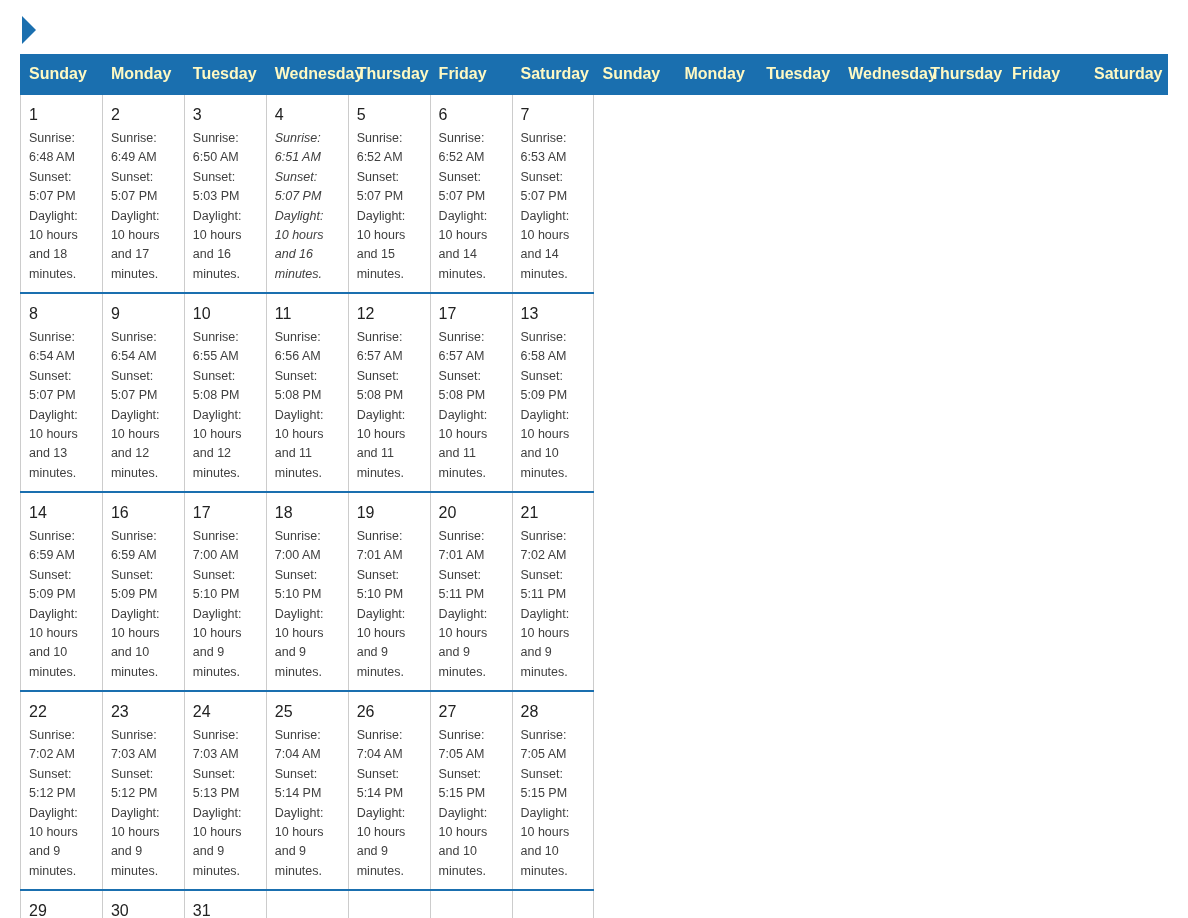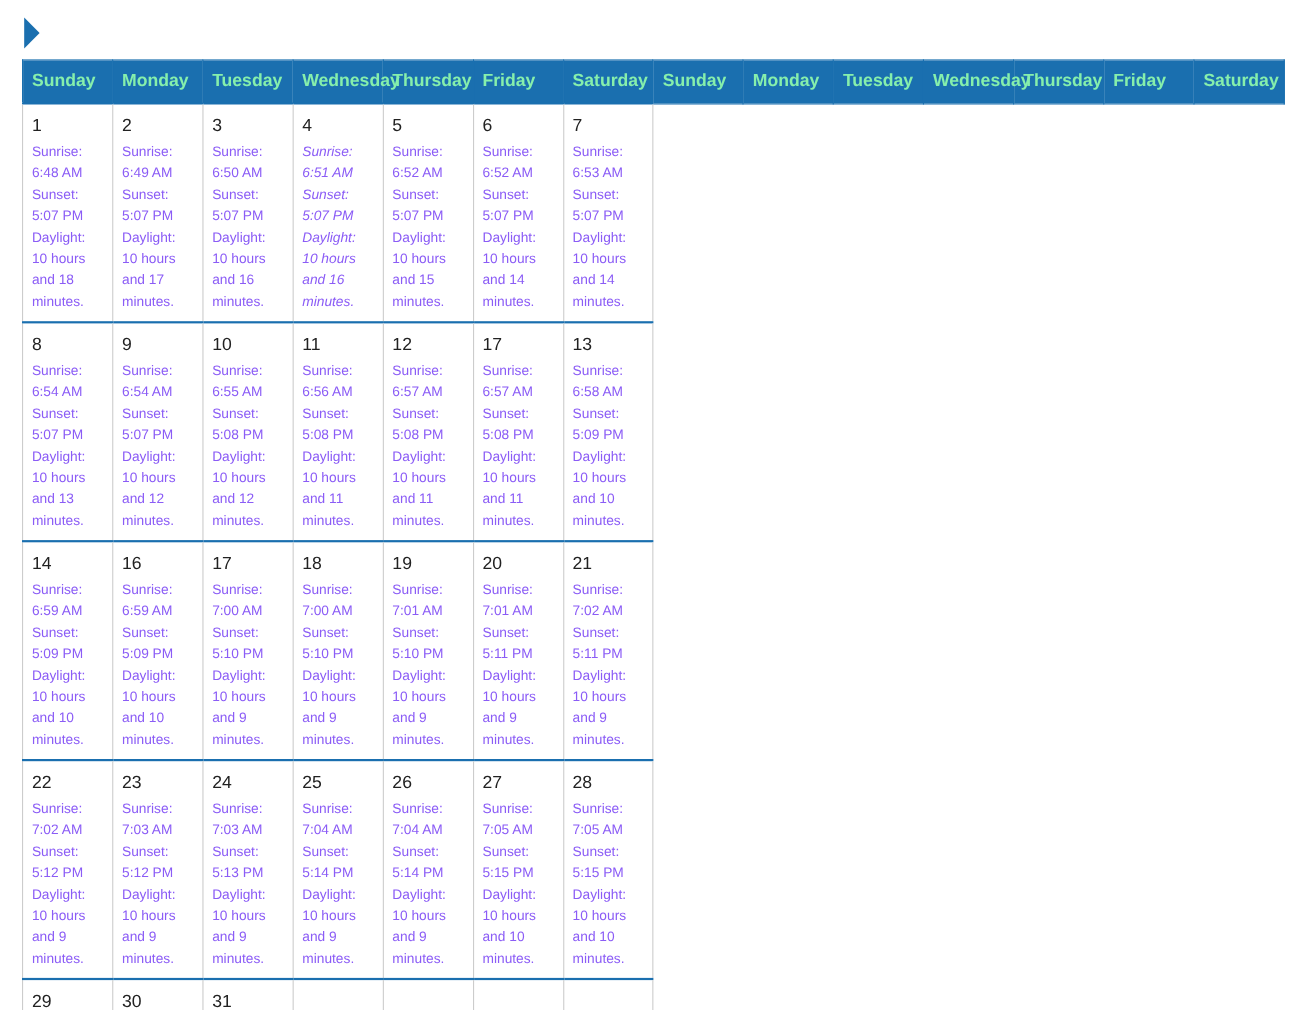--- a/index.html
+++ b/index.html
@@ -61,21 +61,21 @@
       color: #444;
       margin-top: 4px;
     }
     table {
       width: 100%;
       border-collapse: collapse;
       table-layout: fixed;
     }
     th {
       background-color: #1a6faf;
-      color: #86efac;
+      color: #fef9c3;
       font-size: 16px;
       font-weight: bold;
       padding: 10px 8px;
       text-align: left;
       border: 1px solid #1a6faf;
     }
     td {
       vertical-align: top;
       padding: 8px;
       border: 1px solid #ccc;
@@ -91,21 +91,21 @@
     }
     .day-number {
       font-size: 16px;
       font-weight: normal;
       color: #222;
       display: block;
       margin-bottom: 2px;
     }
     .day-info {
       font-size: 12.5px;
-      color: #8b5cf6;
+      color: #404040;
       line-height: 1.55;
     }
   </style>
 </head>
 <body>
 
 <div class="header-area">
   <div class="logo">
     <div class="logo-top">
       <span class="logo-general"></span>
@@ -150,21 +150,21 @@
         <td>
           <span class="day-number">2</span>
           <div class="day-info" style="white-space: pre-line;">Sunrise: 6:49 AM
 Sunset: 5:07 PM
 Daylight: 10 hours
 and 17 minutes.</div>
         </td>
         <td>
           <span class="day-number">3</span>
           <div class="day-info" style="white-space: pre-line;">Sunrise: 6:50 AM
-Sunset: 5:07 PM
+Sunset: 5:03 PM
 Daylight: 10 hours
 and 16 minutes.</div>
         </td>
         <td>
           <span class="day-number">4</span>
           <div class="day-info" style="white-space: pre-line; font-style: italic;">Sunrise: 6:51 AM
 Sunset: 5:07 PM
 Daylight: 10 hours
 and 16 minutes.</div>
         </td>

